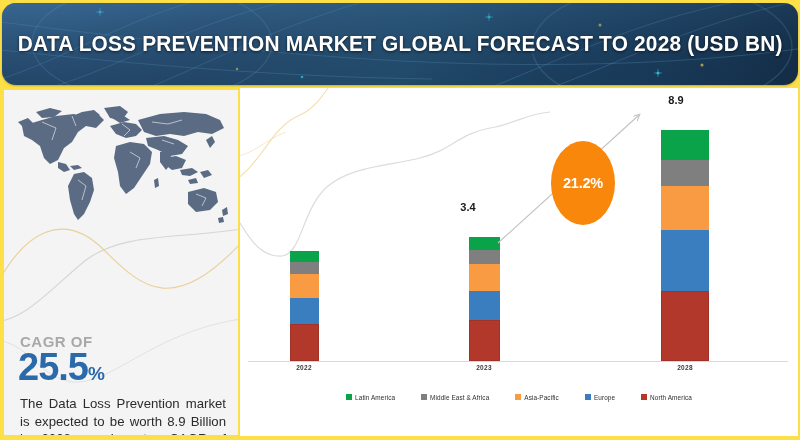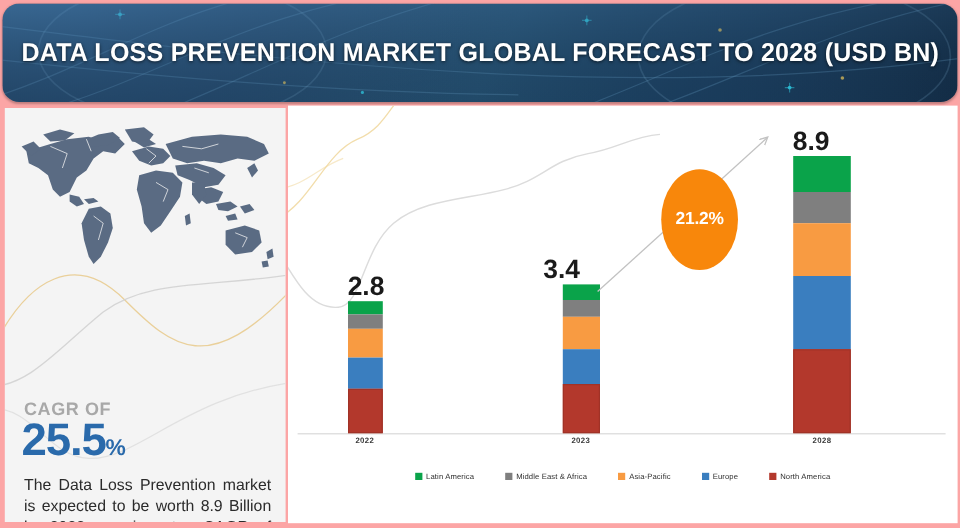--- a/index.html
+++ b/index.html
@@ -1,21 +1,21 @@
 <!DOCTYPE html>
 <html><head>
 <meta charset="utf-8">
 <style>
   html,body{margin:0;padding:0;}
   body{
     width:800px;height:440px;overflow:hidden;
     background:#ffffff;
     font-family:"Liberation Sans","DejaVu Sans",sans-serif;
   }
-  .page{position:relative;width:800px;height:440px;background:#fca5a5;}
+  .page{position:relative;width:800px;height:440px;background:#fde047;}
 
   
   .header{
     position:absolute;left:2px;top:3px;width:796px;height:82px;
     border-radius:14px;
     overflow:hidden;
     background:
       radial-gradient(circle at 8% 10%, rgba(40,80,120,.55) 0%, rgba(0,0,0,0) 45%),
       radial-gradient(circle at 72% 85%, rgba(25,60,95,.55) 0%, rgba(0,0,0,0) 50%),
       linear-gradient(118deg,#173450 0%,#1d3d5c 25%,#24506f 52%,#1a3b58 78%,#122a42 100%);
@@ -65,21 +65,21 @@
     position:absolute;left:240px;top:88px;width:558px;height:348px;
     background:#fff;overflow:hidden;
   }
   .chart-waves{position:absolute;left:0;top:0;width:558px;height:300px;}
   .axis{position:absolute;left:8px;top:273px;width:540px;height:1px;background:#d9d9d9;}
 
   .bar{position:absolute;bottom:75px;}
   .seg{width:100%;display:block;}
   .bar-label{
     position:absolute;text-align:center;color:#1a1a1a;
-    font-size:22px;font-weight:bold;width:90px;margin-top:11px;
+    font-size:11px;font-weight:bold;width:90px;
   }
   .xtick{
     position:absolute;top:276px;text-align:center;width:110px;
     font-size:6.5px;color:#3a3a3a;font-weight:bold;letter-spacing:.3px;
   }
 
   .ellipse{
     position:absolute;left:311px;top:53px;width:64px;height:84px;
     background:#f8870b;border-radius:50%;
     display:flex;align-items:center;justify-content:center;
@@ -223,21 +223,20 @@
       </defs>
       <line x1="258" y1="155" x2="399" y2="27" stroke="#c2c2c2" stroke-width="1.1" marker-end="url(#ah)"></line>
     </svg>
 
     <div class="ellipse">
       <span>21.2%</span>
     </div>
 
     <div class="axis"></div>
 
-    <div class="bar-label" style="left:20px;top:127px;">2.8</div>
     <div class="bar" style="left:50px;width:29px;height:110px;">
       <span class="seg" style="height:11px;background:#0aa34a;"></span>
       <span class="seg" style="height:12px;background:#7f7f7f;"></span>
       <span class="seg" style="height:24px;background:#f89b42;"></span>
       <span class="seg" style="height:26px;background:#3a7ebf;"></span>
       <span class="seg" style="height:37px;background:#b3382c;border:.5px solid #a03227;box-sizing:border-box;"></span>
     </div>
     <div class="xtick" style="left:9px;">2022</div>
 
     <div class="bar-label" style="left:183px;top:113px;">3.4</div>

